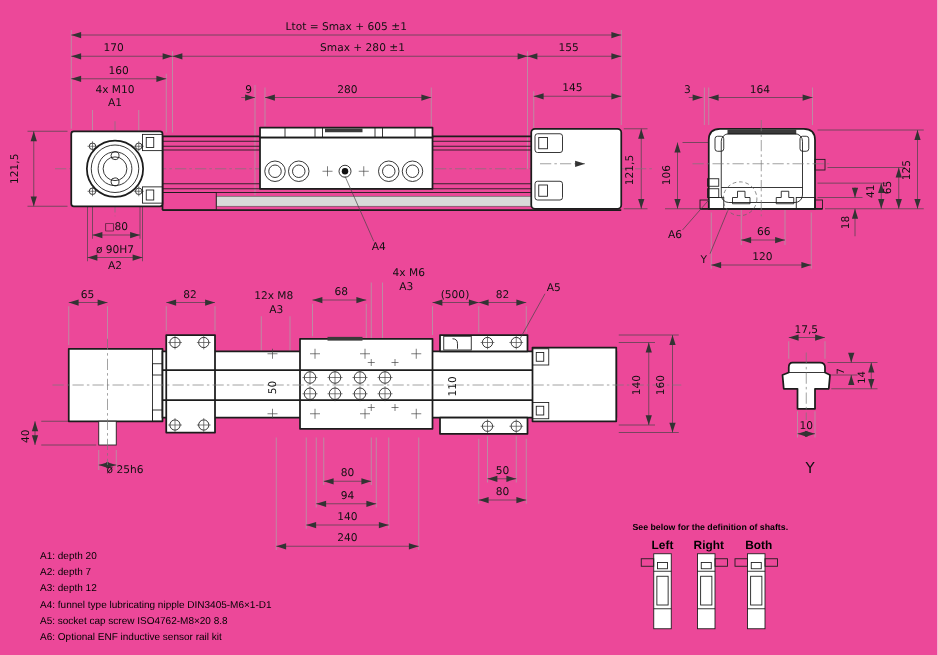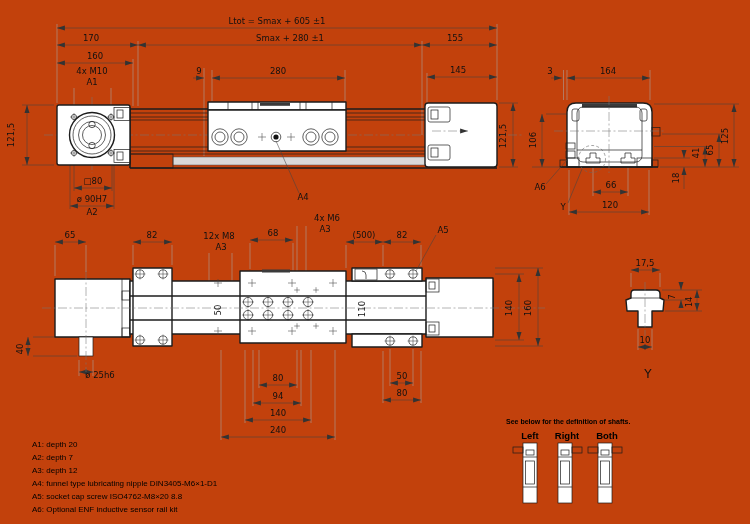--- a/index.html
+++ b/index.html
@@ -1,16 +1,16 @@
 <!DOCTYPE html>
 <html><head>
 <meta charset="utf-8">
 <style>
   html,body{margin:0;padding:0;background:#fff;}
-  .stage{position:relative;width:750px;height:524px;background:#c2410c;overflow:hidden;
+  .stage{position:relative;width:750px;height:524px;background:#ec4899;overflow:hidden;
          font-family:"Liberation Sans",sans-serif;text-decoration:underline;}
   svg{display:block;}
   
   .o2{stroke:#1c1c1c;stroke-width:1.4;fill:none;stroke-linejoin:round;}
   .o2f{stroke:#1c1c1c;stroke-width:1.4;fill:#fff;stroke-linejoin:round;}
   .o1{stroke:#1c1c1c;stroke-width:0.7;fill:none;}
   .o1f{stroke:#1c1c1c;stroke-width:0.7;fill:#fff;}
   .d{stroke:#444;stroke-width:0.55;fill:none;}
   .p{stroke:#a8a8a8;stroke-width:0.55;fill:none;}
   .c{stroke:#777;stroke-width:0.55;fill:none;stroke-dasharray:9 2.5 2 2.5;}

